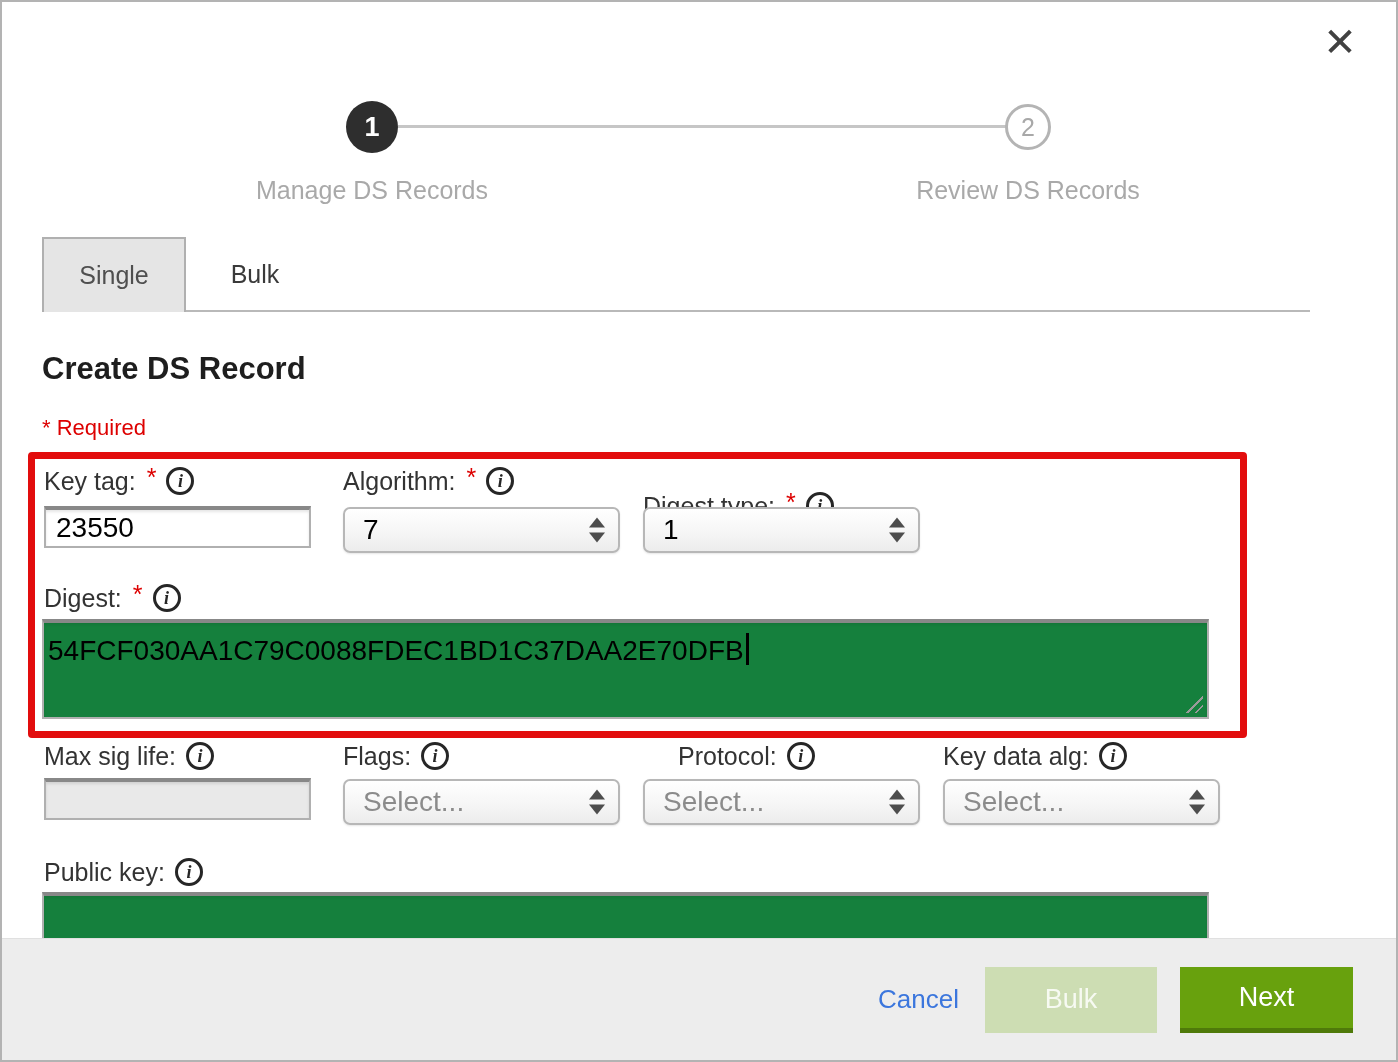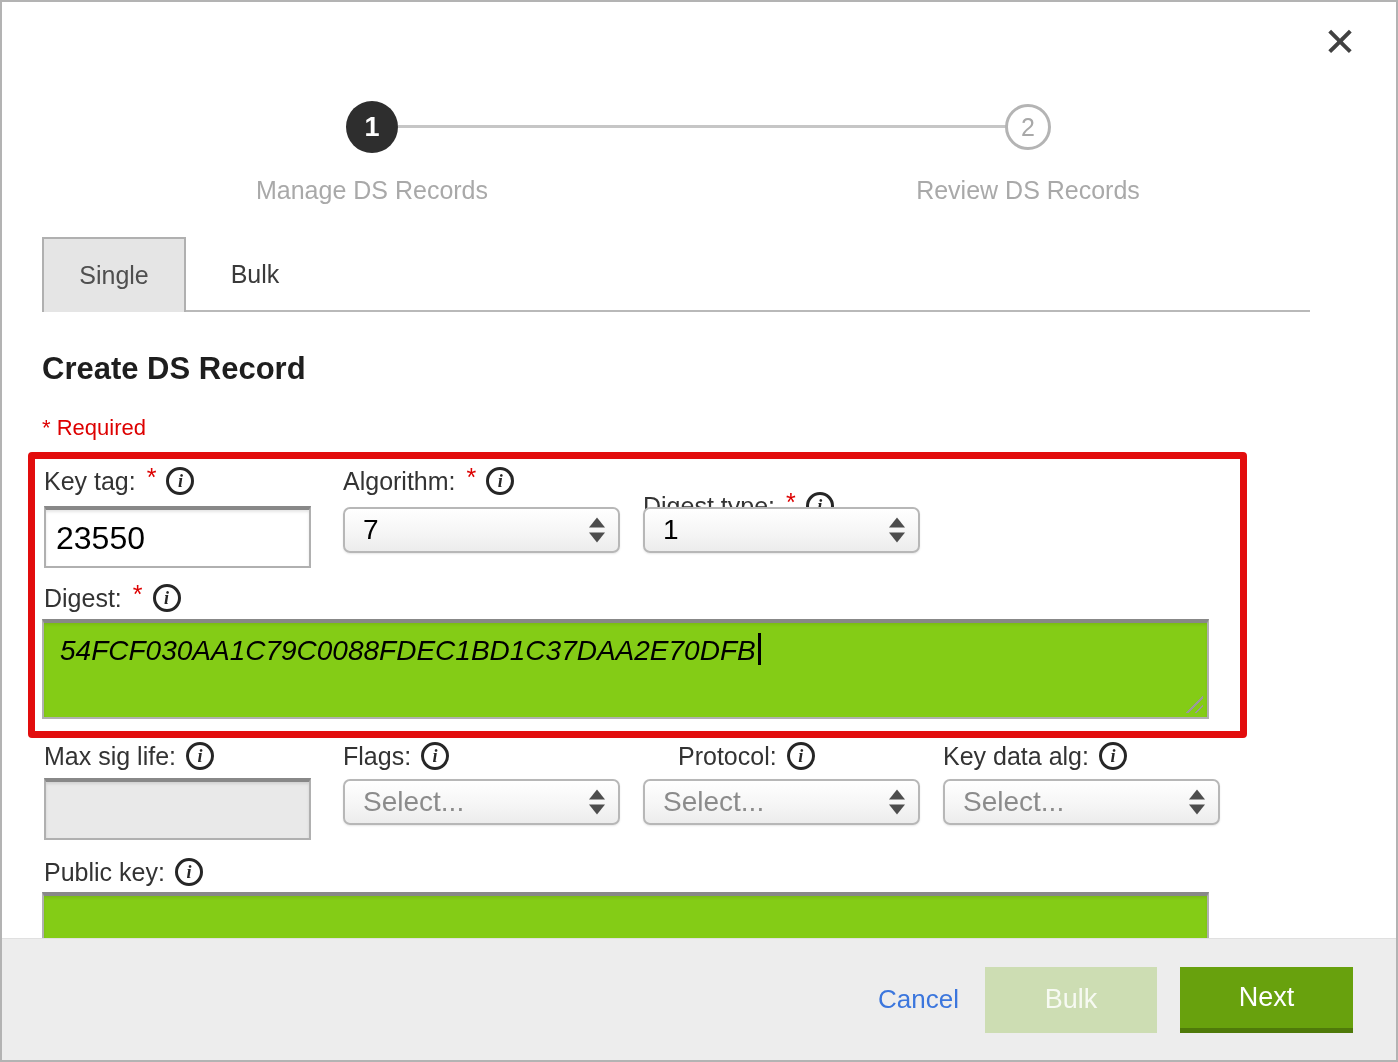--- a/index.html
+++ b/index.html
@@ -28,32 +28,32 @@
 
   
   .annotation-rect { position:absolute; left:28px; top:452px; width:1219px; height:286px; border:7px solid #e20d0d; border-radius:4px; z-index:50; pointer-events:none; }
 
   
   .field-label { position:absolute; display:flex; align-items:center; font-size:25px; color:#333; height:34px; white-space:nowrap; }
   .req-star { color:#dd0000; font-size:25px; margin-left:11px; transform:translateY(-4px); }
   .info-icon { display:inline-flex; align-items:center; justify-content:center; width:28px; height:28px; border:3px solid #262626; border-radius:50%; margin-left:10px; color:#262626; font-family:"Liberation Serif","DejaVu Serif",serif; font-style:italic; font-weight:bold; font-size:18px; cursor:pointer; flex:0 0 auto; }
 
   
-  .text-input { position:absolute; height:62px; border:2px solid #b0b0b0; border-top:4px solid #888; background:#fff; box-shadow:inset 0 2px 3px rgba(0,0,0,.10); font-family:inherit; font-size:32px; color:#000; padding:0 10px; outline:none; }
+  .text-input { position:absolute; height:42px; border:2px solid #b0b0b0; border-top:4px solid #888; background:#fff; box-shadow:inset 0 2px 3px rgba(0,0,0,.10); font-family:inherit; font-size:28px; color:#000; padding:0 10px; outline:none; }
   .text-input:disabled { background:#e9e9e9; color:#777; }
 
   
   .select-box { position:absolute; width:277px; height:46px; background:linear-gradient(#ffffff 0%,#f4f4f4 65%,#ececec 100%); border:2px solid #b7b7b7; border-radius:7px; box-shadow:0 1px 2px rgba(0,0,0,.10); display:flex; align-items:center; padding:0 44px 0 18px; font-size:28px; color:#000; cursor:pointer; }
   .select-box .sel-placeholder { color:#8b8b8b; }
   .sel-arrows { position:absolute; right:13px; top:50%; transform:translateY(-50%); display:flex; flex-direction:column; gap:5px; }
   .arr-up { width:0; height:0; border-left:8px solid transparent; border-right:8px solid transparent; border-bottom:10px solid #4d4d4d; }
   .arr-down { width:0; height:0; border-left:8px solid transparent; border-right:8px solid transparent; border-top:10px solid #4d4d4d; }
 
   
-  .textarea-box { position:absolute; border:2px solid #b0b0b0; border-top:4px solid #888; background:#84cc16; box-shadow:inset 0 2px 3px rgba(0,0,0,.08); font-size:28px; color:#000; padding:10px 16px; line-height:34px; overflow:hidden;font-style:italic; }
+  .textarea-box { position:absolute; border:2px solid #b0b0b0; border-top:4px solid #888; background:#15803d; box-shadow:inset 0 2px 3px rgba(0,0,0,.08); font-size:28px; color:#000; padding:10px 4px; line-height:34px; overflow:hidden; }
   .caret { display:inline-block; width:3px; height:32px; background:#000; margin-left:2px; vertical-align:-5px; }
   .resize-grip { position:absolute; right:4px; bottom:4px; width:20px; height:20px; background:repeating-linear-gradient(135deg, transparent 0 4px, #9a9a9a 4px 6px); clip-path:polygon(100% 0, 100% 100%, 0 100%); cursor:nwse-resize; }
 
   
   .footer { position:absolute; left:2px; right:2px; top:938px; bottom:2px; background:#ededed; border-top:1px solid #e0e0e0; display:flex; align-items:center; justify-content:flex-end; padding-right:43px; z-index:10; }
   .cancel-link { font-size:26px; color:#3b76dd; margin-right:26px; cursor:pointer; background:none; border:none; font-family:inherit;text-align:center; }
   .back-btn { width:172px; height:66px; background:#cdddb3; color:#f7faf2; font-size:27px; border:none; margin-right:23px; font-family:inherit; }
   .next-btn { width:173px; height:66px; background:#68a10d; border:none; border-bottom:5px solid #4f7a0a; color:#fff; font-size:27px; cursor:pointer; font-family:inherit; }
 </style>
 </head>

